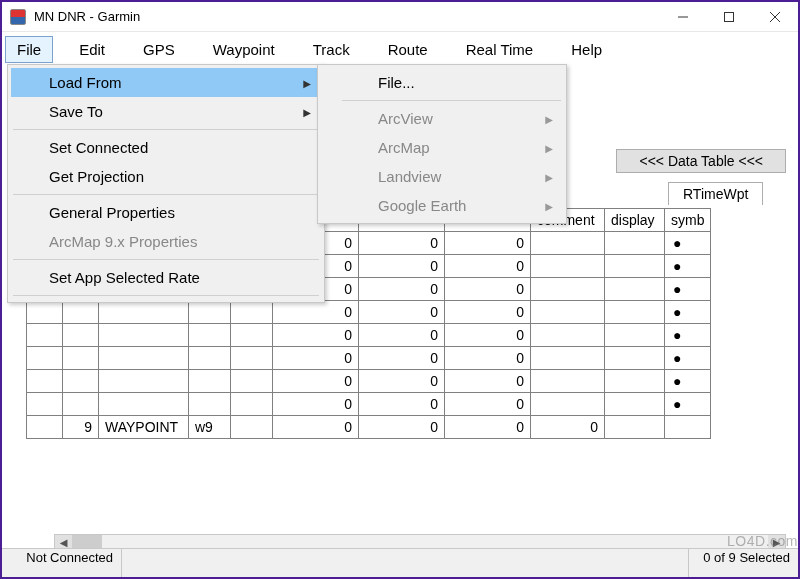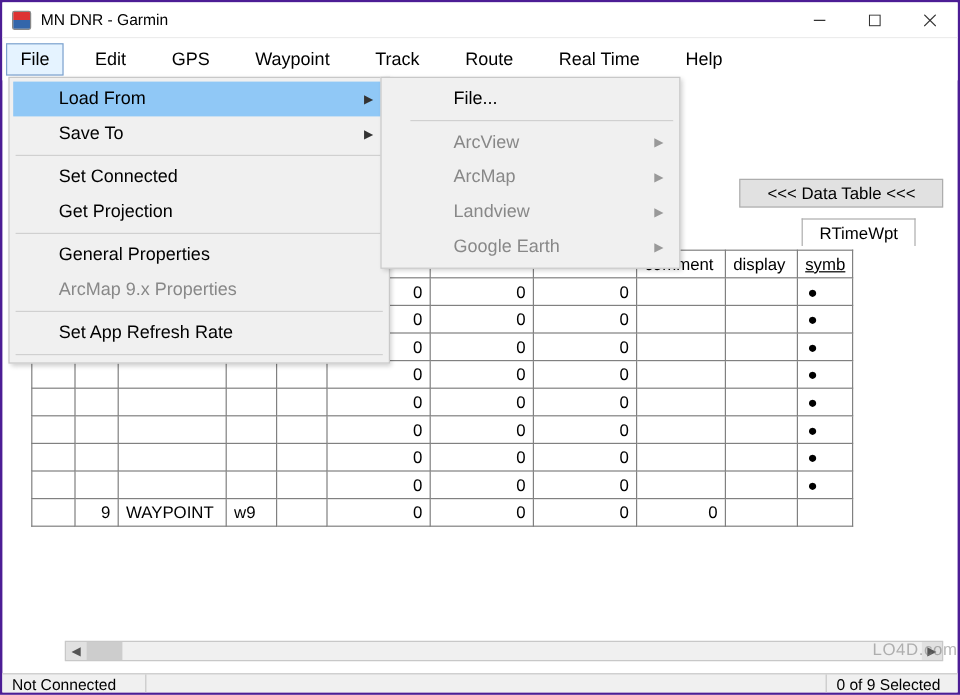--- a/index.html
+++ b/index.html
@@ -40,30 +40,30 @@
 td.num { text-align: right; }
 td.bullet { text-align: left; padding-left: 8px; }
 .col-n1 { width: 36px; }
 .col-n2 { width: 36px; }
 .col-type { width: 90px; }
 .col-ident { width: 42px; }
 .col-sm { width: 42px; }
 .col-num { width: 86px; }
 .col-comment { width: 74px; }
 .col-display { width: 60px; }
-.col-symb { width: 42px; text-decoration: underline; }
+.col-symb { width: 42px; }
 
 
 .hscroll { position: absolute; left: 52px; right: 12px; bottom: 26px; height: 17px; background: #f0f0f0; border: 1px solid #c8c8c8; display:flex; align-items:center; }
 .hscroll .arrow { width: 17px; height: 15px; background: #e1e1e1; display:flex; align-items:center; justify-content:center; font-size:10px; color:#555; }
 .hscroll .track { flex:1; background:#f0f0f0; height:15px; position:relative; }
 .hscroll .thumb { position:absolute; left:0; top:0; width:30px; height:15px; background:#cdcdcd; }
 
 
-.statusbar { position: absolute; bottom: 0; left: 0; right: 0; height: 16px; display: flex; background: #f0f0f0; font-size: 13px; border-top: 1px solid #c8c8c8; }
+.statusbar { position: absolute; bottom: 0; left: 0; right: 0; height: 29px; display: flex; background: #f0f0f0; font-size: 13px; border-top: 1px solid #c8c8c8; text-align: right; }
 .status-seg { border-right: 1px solid #c8c8c8; padding: 1px 8px; }
 .status-seg:first-child { width: 120px; }
 .status-seg:nth-child(2) { width: 170px; }
 .status-spacer { flex: 1; }
 .status-sel { border-left: 1px solid #c8c8c8; padding: 1px 8px; width: 110px; }
 
 
 .menu-popup { position: absolute; background: #f0f0f0; border: 1px solid #c8c8c8; box-shadow: 2px 2px 4px rgba(0,0,0,.2); padding: 3px; }
 .menu1 { top: 62px; left: 5px; width: 318px; }
 .menu2 { top: 62px; left: 315px; width: 250px; padding-left: 22px; }
@@ -269,21 +269,21 @@
   <div class="menu-popup menu1">
     <div class="mi hl"><span>Load From</span><span class="arrow">▶</span></div>
     <div class="mi"><span>Save To</span><span class="arrow">▶</span></div>
     <div class="sep"></div>
     <div class="mi">Set Connected</div>
     <div class="mi">Get Projection</div>
     <div class="sep"></div>
     <div class="mi">General Properties</div>
     <div class="mi disabled">ArcMap 9.x Properties</div>
     <div class="sep"></div>
-    <div class="mi">Set App Refresh Rate</div>
+    <div class="mi">Set App Selected Rate</div>
     <div class="sep"></div>
   </div>
 
   <div class="menu-popup menu2">
     <div class="mi">File...</div>
     <div class="sep"></div>
     <div class="mi disabled"><span>ArcView</span><span class="arrow">▶</span></div>
     <div class="mi disabled"><span>ArcMap</span><span class="arrow">▶</span></div>
     <div class="mi disabled"><span>Landview</span><span class="arrow">▶</span></div>
     <div class="mi disabled"><span>Google Earth</span><span class="arrow">▶</span></div>

